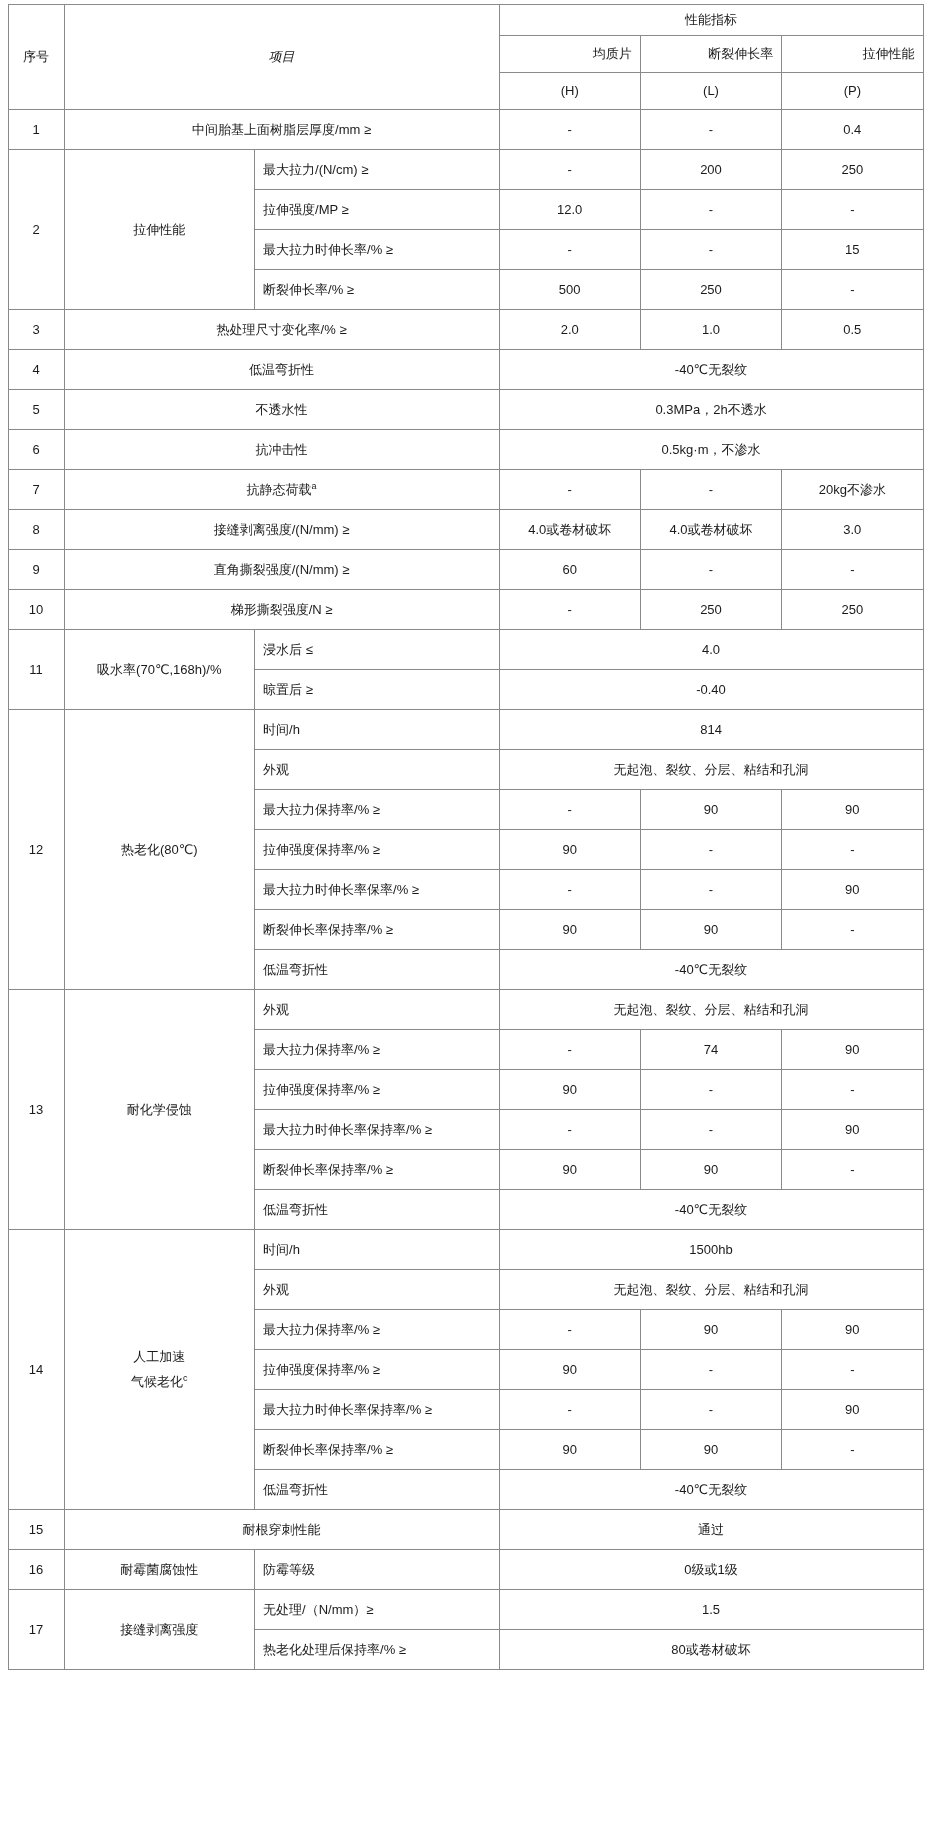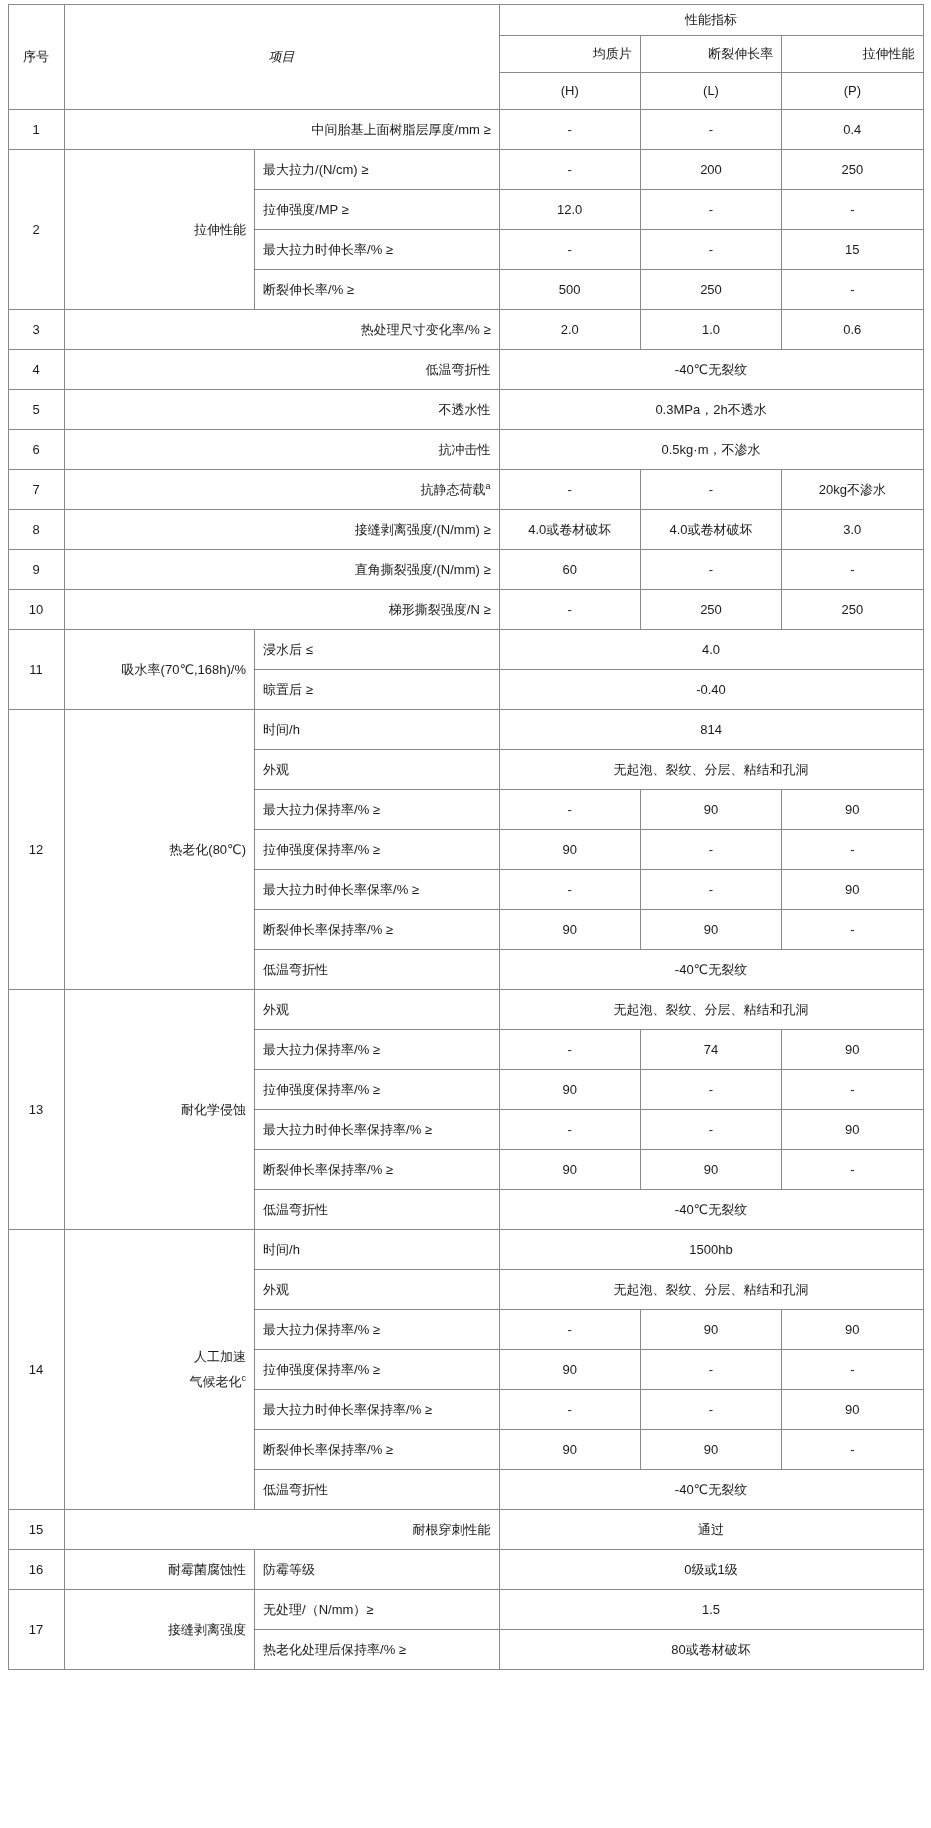--- a/index.html
+++ b/index.html
@@ -33,21 +33,21 @@
     vertical-align: middle;
     font-weight: normal;
     line-height: 1.35;
   }
   .c-no {
     width: 56px;
     text-align: center;
   }
   .c-item {
     width: 190px;
-    text-align: right;
+    text-align: center;
   }
   .c-sub {
     width: 244px;
     text-align: left;
   }
   .c-val {
     width: 141px;
     text-align: center;
   }
   .hdr-perf {
@@ -133,21 +133,21 @@
           <td class="c-sub">断裂伸长率/% ≥</td>
           <td class="c-val">500</td>
           <td class="c-val">250</td>
           <td class="c-val">-</td>
         </tr>
         <tr class="row">
           <td class="c-no">3</td>
           <td class="c-item" colspan="2">热处理尺寸变化率/% ≥</td>
           <td class="c-val">2.0</td>
           <td class="c-val">1.0</td>
-          <td class="c-val">0.6</td>
+          <td class="c-val">0.5</td>
         </tr>
         <tr class="row">
           <td class="c-no">4</td>
           <td class="c-item" colspan="2">低温弯折性</td>
           <td class="c-val" colspan="3">-40℃无裂纹</td>
         </tr>
         <tr class="row">
           <td class="c-no">5</td>
           <td class="c-item" colspan="2">不透水性</td>
           <td class="c-val" colspan="3">0.3MPa，2h不透水</td>

